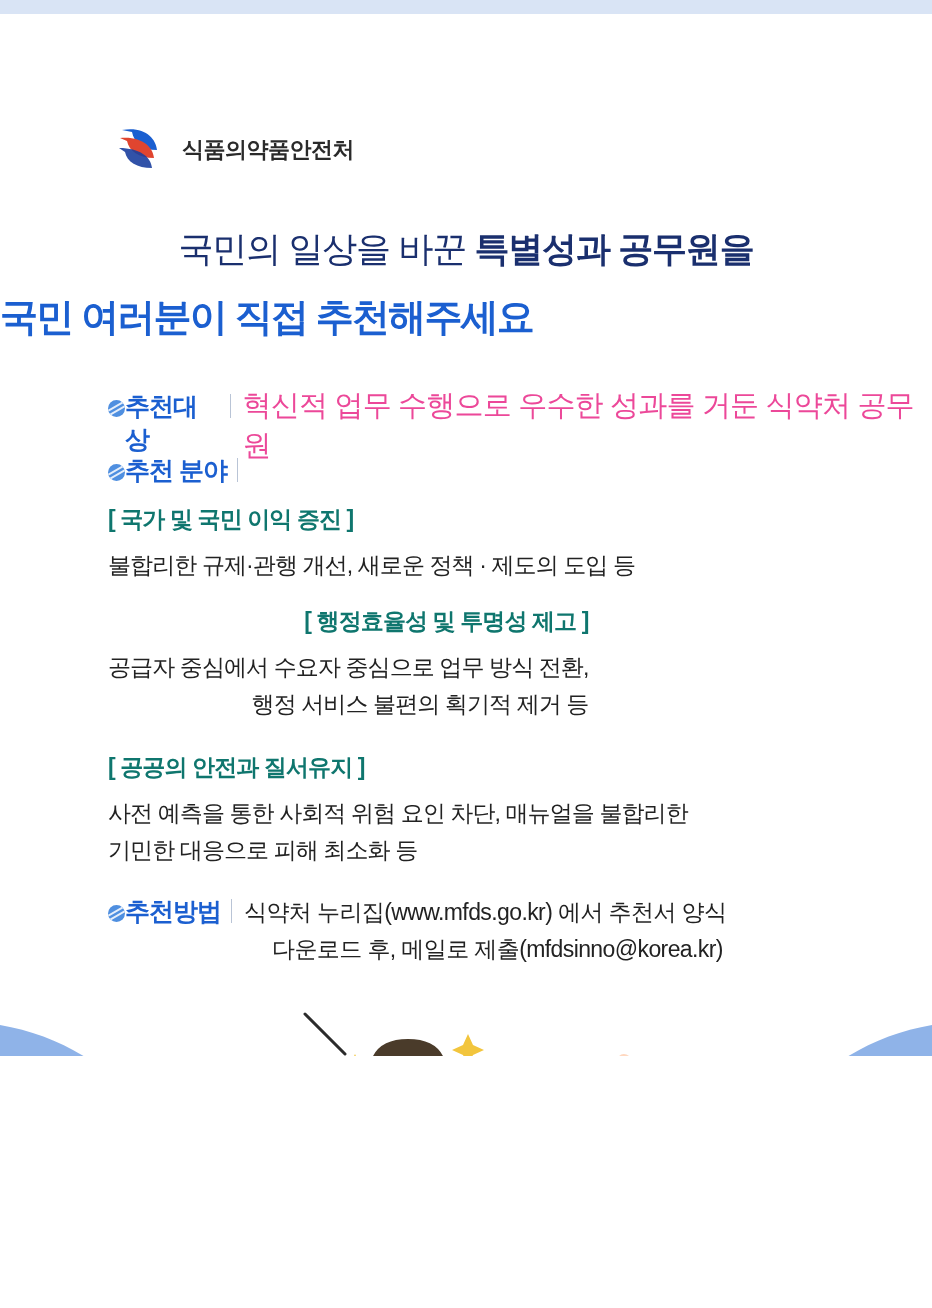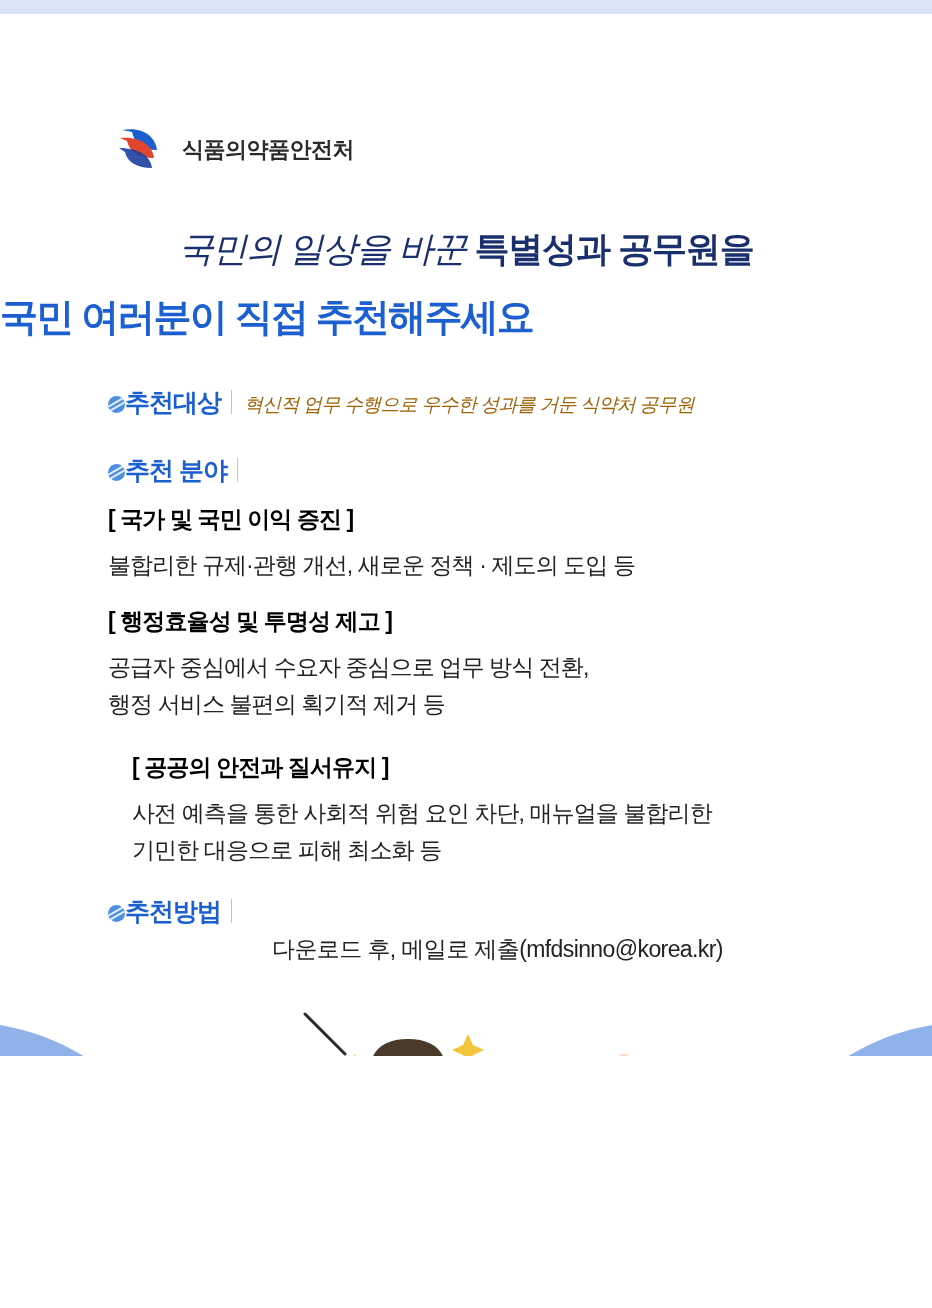--- a/index.html
+++ b/index.html
@@ -54,21 +54,21 @@
   .headline1 {
     position: absolute;
     top: 212px;
     left: 0; width: 932px;
     text-align: center;
     font-size: 35px;
     letter-spacing: -1.2px;
     color: #1a2f6e;
     white-space: nowrap;
   }
-  .headline1 .light { font-weight: 400; font-style: italic; }
+  .headline1 .light { font-weight: 400; }
   .headline1 .bold  { font-weight: 800; }
   .headline2 {
     position: absolute;
     top: 278px;
     left: 0; width: 932px;
     text-align: left;
     font-size: 38px;
     font-weight: 800;
     letter-spacing: -1.8px;
     color: #1b5fd0;
@@ -112,30 +112,29 @@
   .divider {
     display: inline-block;
     width: 1px;
     height: 24px;
     background: #b9c4d6;
     margin: 0 12px 0 10px;
     position: relative;
     top: 3px;
   }
   .bullet-body {
-    font-size: 19px;
-    color: #a16207;
+    font-size: 29px;
+    color: #ec4899;
     letter-spacing: -0.8px;
     font-weight: 500;
-    font-style: italic;
   }
   .cat-head {
     font-size: 23px;
     font-weight: 700;
-    color: #000000;
+    color: #0f766e;
     letter-spacing: -0.9px;
     margin-bottom: 12px;
   }
   .cat-body {
     font-size: 23px;
     color: #222;
     letter-spacing: -0.9px;
     font-weight: 400;
     line-height: 1.62;
   }
@@ -213,39 +212,39 @@
         <span class="bullet-label">추천 분야</span>
         <span class="divider"></span>
       </div>
     </div>
 
     <div class="section" style="top:490px;">
       <div class="cat-head">[ 국가 및 국민 이익 증진 ]</div>
       <div class="cat-body">불합리한 규제·관행 개선, 새로운 정책 · 제도의 도입 등</div>
     </div>
 
-    <div class="section" style="top:592px;">
+    <div class="section" style="top:592px;text-align:right;">
       <div class="cat-head">[ 행정효율성 및 투명성 제고 ]</div>
       <div class="cat-body">공급자 중심에서 수요자 중심으로 업무 방식 전환,</div>
       <div class="cat-body">행정 서비스 불편의 획기적 제거 등</div>
     </div>
 
-    <div class="section" style="top:738px;margin-left:24px;">
+    <div class="section" style="top:738px;">
       <div class="cat-head">[ 공공의 안전과 질서유지 ]</div>
       <div class="cat-body">사전 예측을 통한 사회적 위험 요인 차단, 매뉴얼을 불합리한</div>
       <div class="cat-body">기민한 대응으로 피해 최소화 등</div>
     </div>
 
     <div class="section" style="top:880px;">
       <div class="bullet-row">
         <span class="bullet-dot"></span>
         <span class="bullet-label">추천방법</span>
         <span class="divider"></span>
         <span class="method-lines">
-          <br>
+          <span>식약처 누리집(www.mfds.go.kr) 에서 추천서 양식</span><br>
           <span class="method-indent">다운로드 후, 메일로 제출(mfdsinno@korea.kr)</span>
         </span>
       </div>
     </div>
 
   </div>
 
   <div class="bottom">
     <svg class="wave-left" viewBox="0 0 330 323" preserveAspectRatio="none">
       <path d="M0,40 C120,60 210,170 230,323 L0,323 Z" fill="#8fb3e8"></path>

